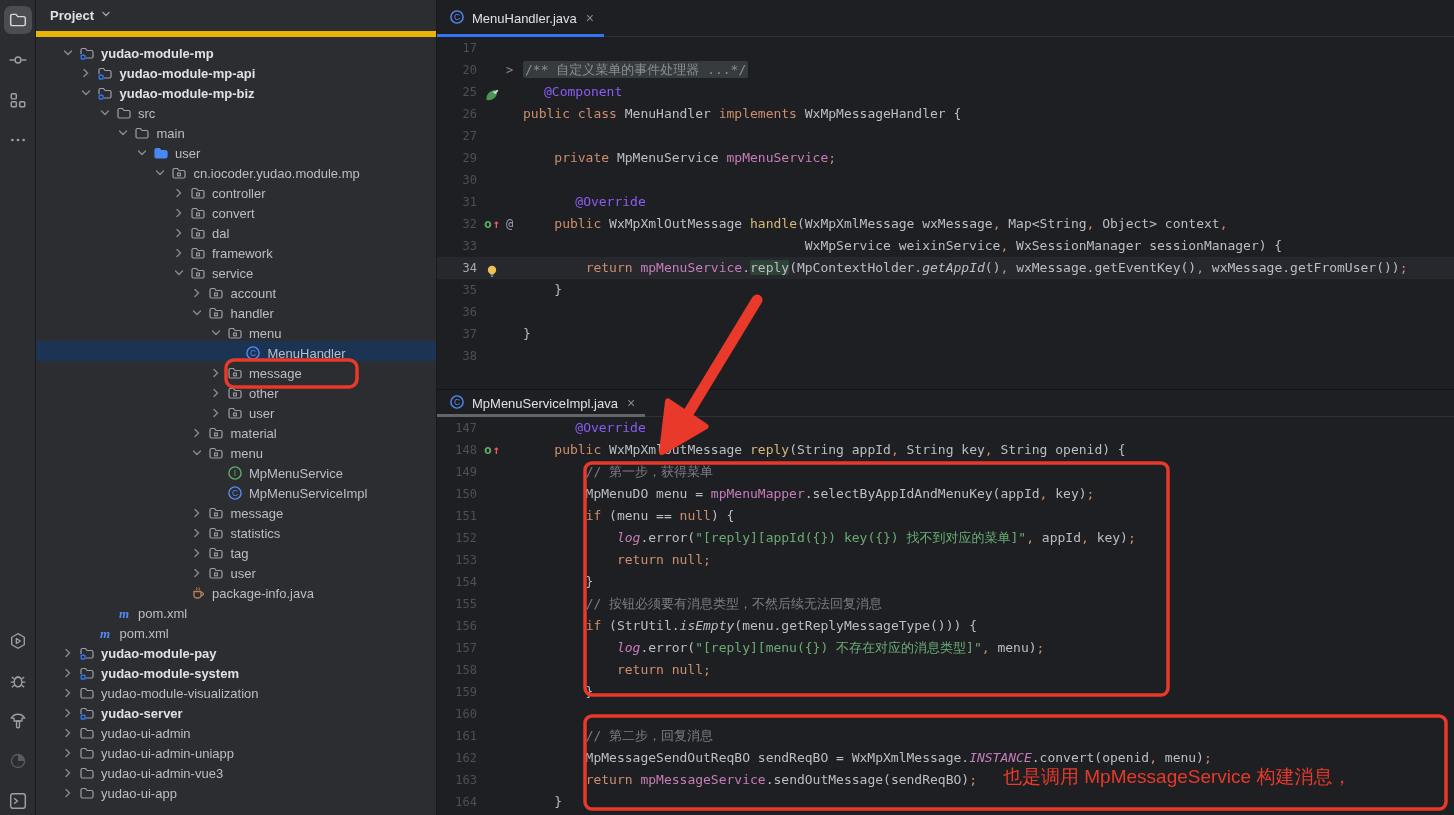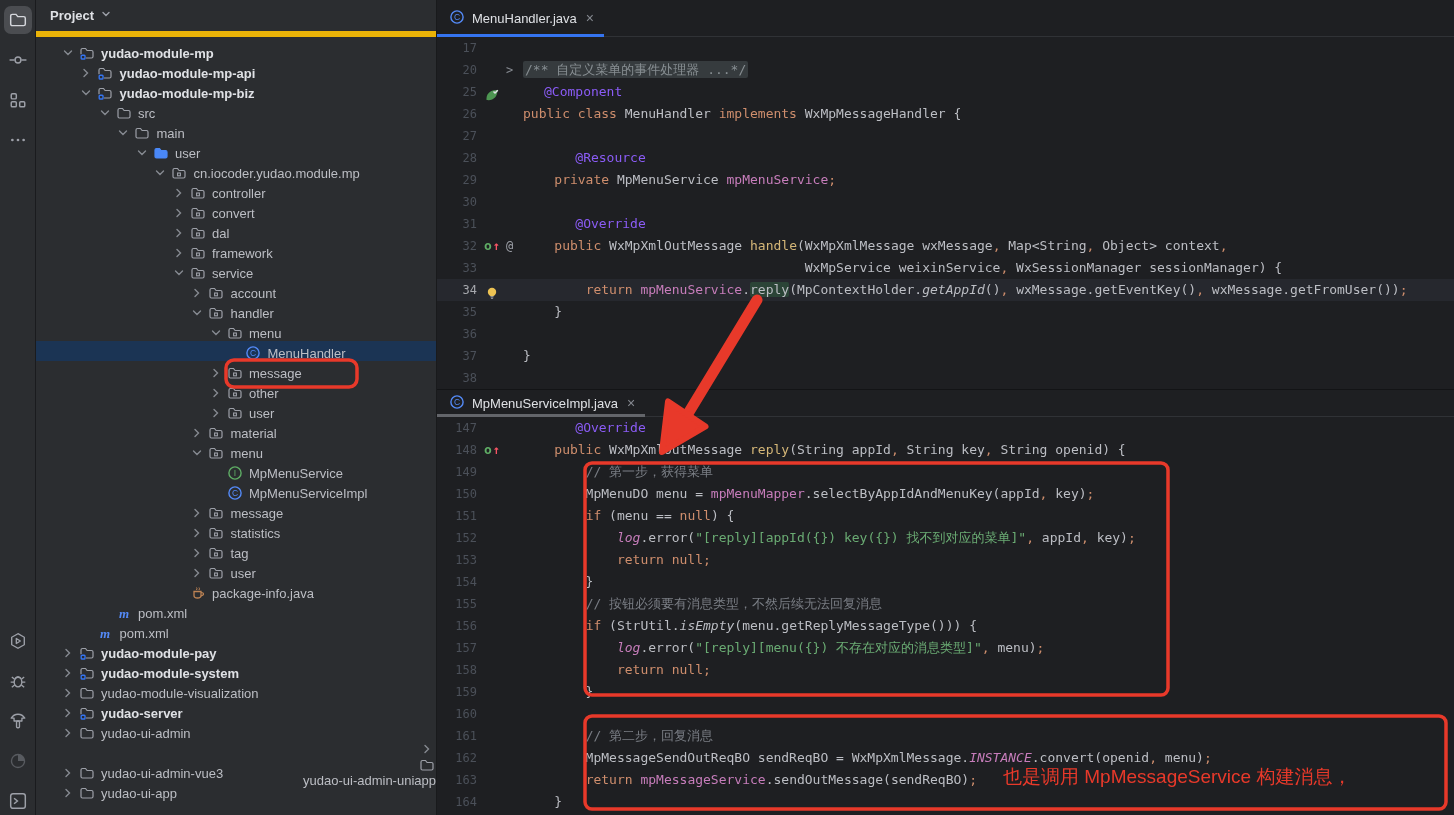--- a/index.html
+++ b/index.html
@@ -614,21 +614,21 @@
               <polyline points="6,4.5 9.5,8 6,11.5" fill="none" stroke="#868a91" stroke-width="1.4" stroke-linecap="round"></polyline>
             </svg>
           </span>
           <span class="slot">
             <svg width="16" height="16" viewBox="0 0 16 16">
               <path d="M2 5 q0-1.5 1.5-1.5 h3 l1.6 2 h4.4 q1.5 0 1.5 1.5 v4.5 q0 1.5-1.5 1.5 h-9 q-1.5 0-1.5-1.5 z" fill="none" stroke="#9da0a8" stroke-width="1.2"></path>
             </svg>
           </span>
           <span class="lbl">yudao-ui-admin</span>
         </div>
-        <div class="tree-row" style="padding-left: 22px; flex-direction: column;">
+        <div class="tree-row" style="padding-left: 22px;">
           <span class="slot">
             <svg width="16" height="16" viewBox="0 0 16 16">
               <polyline points="6,4.5 9.5,8 6,11.5" fill="none" stroke="#868a91" stroke-width="1.4" stroke-linecap="round"></polyline>
             </svg>
           </span>
           <span class="slot">
             <svg width="16" height="16" viewBox="0 0 16 16">
               <path d="M2 5 q0-1.5 1.5-1.5 h3 l1.6 2 h4.4 q1.5 0 1.5 1.5 v4.5 q0 1.5-1.5 1.5 h-9 q-1.5 0-1.5-1.5 z" fill="none" stroke="#9da0a8" stroke-width="1.2"></path>
             </svg>
           </span>
@@ -677,21 +677,20 @@
     </div>
     <div class="code-area" id="code1" style="height:352px; flex:none;">
         <div class="code-line"><span class="ln">17</span><span class="gut"></span><span class="src"></span></div>
         <div class="code-line"><span class="ln">20</span><span class="gut"><span class="fold-ar" style="margin-left:22px;">&gt;</span></span><span class="src"><span class="tok-fold">/** 自定义菜单的事件处理器 ...*/</span></span></div>
         <div class="code-line"><span class="ln">25</span><span class="gut"><svg width="16" height="16" viewBox="0 0 16 16">
               <path d="M2.5 13 C2 7 6 2.5 13.5 3 C13.5 10 9 14 2.5 13 Z" fill="#4d9652"></path>
               <polyline points="9.5,4.5 11,6 13.8,3.2" fill="none" stroke="#dfe1e5" stroke-width="1.5"></polyline>
             </svg></span><span class="src"><span class="tok-a">@Component</span></span></div>
         <div class="code-line"><span class="ln">26</span><span class="gut"></span><span class="src"><span class="tok-k">public class </span><span class="tok-d">MenuHandler </span><span class="tok-k">implements </span><span class="tok-d">WxMpMessageHandler {</span></span></div>
         <div class="code-line"><span class="ln">27</span><span class="gut"></span><span class="src"></span></div>
-        <div class="code-line"><span class="ln">28</span><span class="gut"></span><span class="src"><span class="tok-d">    </span><span class="tok-a">@Resource</span></span></div>
         <div class="code-line"><span class="ln">29</span><span class="gut"></span><span class="src"><span class="tok-d">    </span><span class="tok-k">private </span><span class="tok-d">MpMenuService </span><span class="tok-f">mpMenuService</span><span class="tok-p">;</span></span></div>
         <div class="code-line"><span class="ln">30</span><span class="gut"></span><span class="src"></span></div>
         <div class="code-line"><span class="ln">31</span><span class="gut"></span><span class="src"><span class="tok-d">    </span><span class="tok-a">@Override</span></span></div>
         <div class="code-line"><span class="ln">32</span><span class="gut"><span class="ov-o">o</span><span class="ov-a">↑</span><span class="ov-at">@</span></span><span class="src"><span class="tok-d">    </span><span class="tok-k">public </span><span class="tok-d">WxMpXmlOutMessage </span><span class="tok-m">handle</span><span class="tok-d">(WxMpXmlMessage wxMessage</span><span class="tok-p">,</span><span class="tok-d"> Map&lt;String</span><span class="tok-p">,</span><span class="tok-d"> Object&gt; context</span><span class="tok-p">,</span></span></div>
         <div class="code-line"><span class="ln">33</span><span class="gut"></span><span class="src"><span class="tok-d">                                    WxMpService weixinService</span><span class="tok-p">,</span><span class="tok-d"> WxSessionManager sessionManager) {</span></span></div>
         <div class="code-line current"><span class="ln">34</span><span class="gut"><svg width="16" height="16" viewBox="0 0 16 16">
               <circle cx="8" cy="7" r="4.2" fill="#ecc253"></circle>
               <rect x="6.3" y="11" width="3.4" height="1.4" rx="0.7" fill="#8a8d92"></rect>
               <rect x="6.8" y="12.8" width="2.4" height="1.1" rx="0.55" fill="#8a8d92"></rect>
             </svg></span><span class="src"><span class="tok-d">        </span><span class="tok-k">return </span><span class="tok-f">mpMenuService</span><span class="tok-d">.</span><span class="tok-hl">reply</span><span class="tok-d">(MpContextHolder.</span><span class="tok-i">getAppId</span><span class="tok-d">()</span><span class="tok-p">,</span><span class="tok-d"> wxMessage.getEventKey()</span><span class="tok-p">,</span><span class="tok-d"> wxMessage.getFromUser())</span><span class="tok-p">;</span></span></div>

